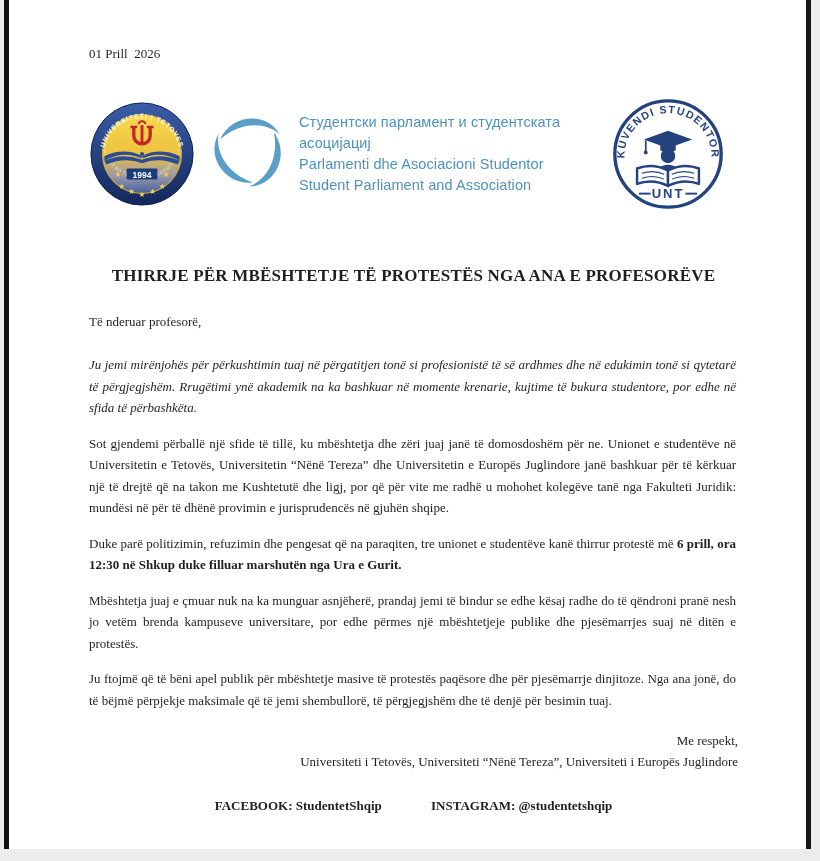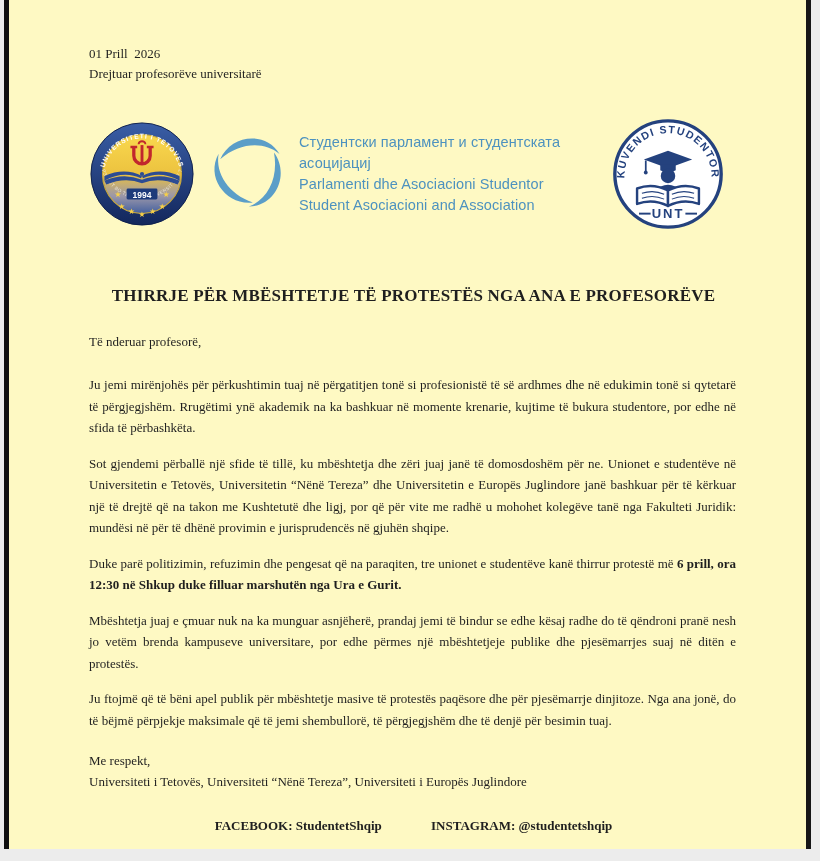--- a/index.html
+++ b/index.html
@@ -7,21 +7,21 @@
     width: 820px; height: 861px;
     background: #ececec;
     position: relative;
     overflow: hidden;
     font-family: "Liberation Serif", "DejaVu Serif", serif;
   }
   .page {
     position: absolute;
     left: 4px; top: 0;
     width: 807px; height: 849px;
-    background: #fef9c3;
+    background: #ffffff;
     border-left: 5px solid #101010;
     border-right: 5px solid #161616;
     box-sizing: border-box;
   }
   .content {
     padding: 44px 68px 0 80px;
     color: #1f1f1f;
     font-size: 13px;
   }
   .date-block { line-height: 20px; }
@@ -53,45 +53,44 @@
     letter-spacing: 0.2px;
     margin-top: 56px;
   }
   .salutation { margin-top: 28px; }
 
   .para {
     text-align: justify;
     line-height: 21.5px;
     margin: 0 2px 14px 0;
   }
-  .para.first { margin-top: 24px; }
+  .para.first { margin-top: 24px; font-style: italic; }
   .para strong { font-weight: bold; }
 
-  .closing { text-align: left; margin-top: 19px; line-height: 21px; }
+  .closing { text-align: right; margin-top: 19px; line-height: 21px; }
   .closing .sig { font-weight: bold; }
 
   .footer {
     text-align: center;
     margin-top: 26px;
     font-weight: bold;
   }
   .footer span { display: inline-block; }
   .footer .fb { margin-right: 46px; }
 
   svg text { font-family: "Liberation Sans", sans-serif; }
 </style>
 </head>
 <body>
 
 <div class="page">
   <div class="content">
 
     <div class="date-block">
       <div class="date-line">01 Prill  2026</div>
-      <div>Drejtuar profesorëve universitarë</div>
     </div>
 
     <div class="logos-row">
 
       <svg class="ut-logo" width="106" height="106" viewBox="0 0 110 110">
         <defs>
           <linearGradient id="utRing" x1="0" y1="0" x2="0" y2="1">
             <stop offset="0" stop-color="#3a5ea6"></stop>
             <stop offset="1" stop-color="#13275c"></stop>
           </linearGradient>
@@ -144,21 +143,21 @@
           </defs>
           <g fill="#5b9ec8">
             <use href="#blade"></use>
             <use href="#blade" transform="rotate(120 55 52)"></use>
             <use href="#blade" transform="rotate(240 55 52)"></use>
           </g>
         </svg>
         <div class="spa-text">
           <div>Студентски парламент и студентската асоцијациј</div>
           <div>Parlamenti dhe Asociacioni Studentor</div>
-          <div>Student Asociacioni and Association</div>
+          <div>Student Parliament and Association</div>
         </div>
       </div>
 
       <svg class="unt-logo" width="116" height="116" viewBox="0 0 120 120">
         <circle cx="60" cy="60" r="55" fill="#ffffff" stroke="#24427e" stroke-width="3.5"></circle>
         <defs>
             <path id="untArc" d="M 17,76 A 45,45 0 1 1 103,76"></path>
           </defs>
         <text font-size="11" font-weight="bold" fill="#24427e" letter-spacing="1.4">
           <textPath href="#untArc" startOffset="50%" text-anchor="middle">KUVENDI STUDENTOR</textPath>

